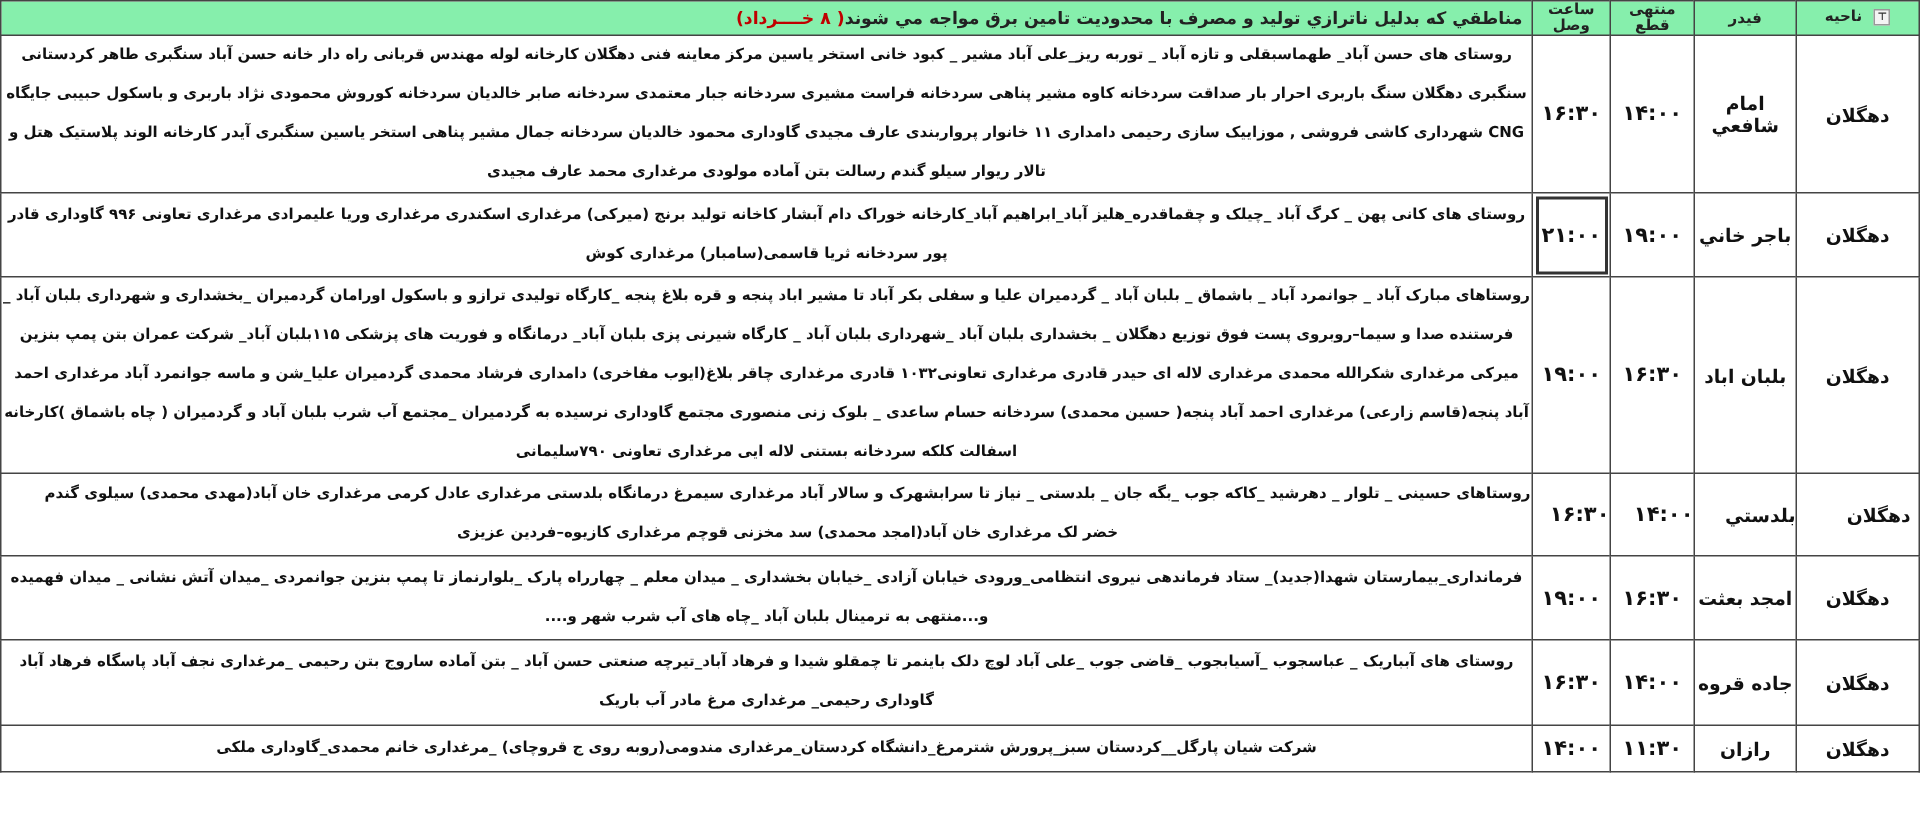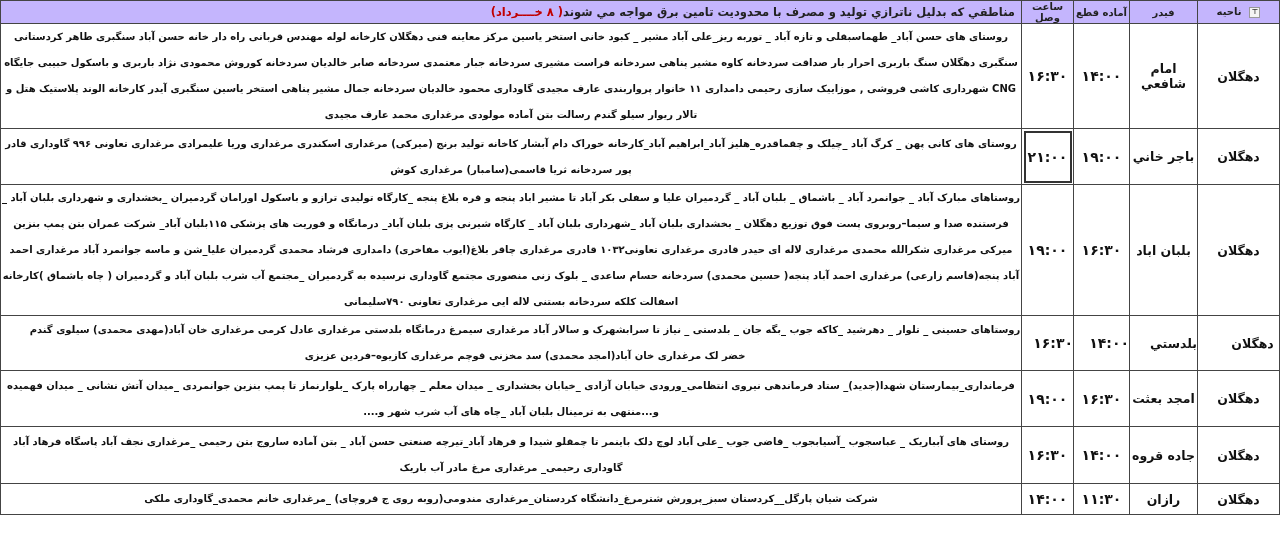--- a/index.html
+++ b/index.html
@@ -15,21 +15,21 @@
     table-layout: fixed;
     direction: rtl;
   }
   table.grid td, table.grid th {
     border: 1px solid #444;
     padding: 0;
     vertical-align: middle;
     text-align: center;
   }
   thead th {
-    background: #c4b5fd;
+    background: #86efac;
     height: 20px;
     font-size: 10px;
     font-weight: bold;
     color: #222;
     border-bottom: 2px solid #222;
   }
   thead th.title-cell {
     text-align: right;
     padding-right: 6px;
     font-size: 11.5px;
@@ -74,21 +74,21 @@
     <col style="width:56px">
     <col style="width:52px">
     <col>
   </colgroup>
   <thead>
     <tr>
       <th>
         <span class="filter-icon">⊤</span><span>ناحيه</span>
       </th>
       <th>فيدر</th>
-      <th>آماده قطع</th>
+      <th>منتهی قطع</th>
       <th>ساعت وصل</th>
       <th class="title-cell">
         <span>مناطقي كه بدليل ناترازي توليد و مصرف با محدوديت تامين برق مواجه مي شوند</span><span class="title-date">( ۸ خــــرداد)</span>
       </th>
     </tr>
   </thead>
   <tbody>
     <tr class="r1">
       <td class="region">دهگلان</td>
       <td class="feeder">امام شافعي</td>

